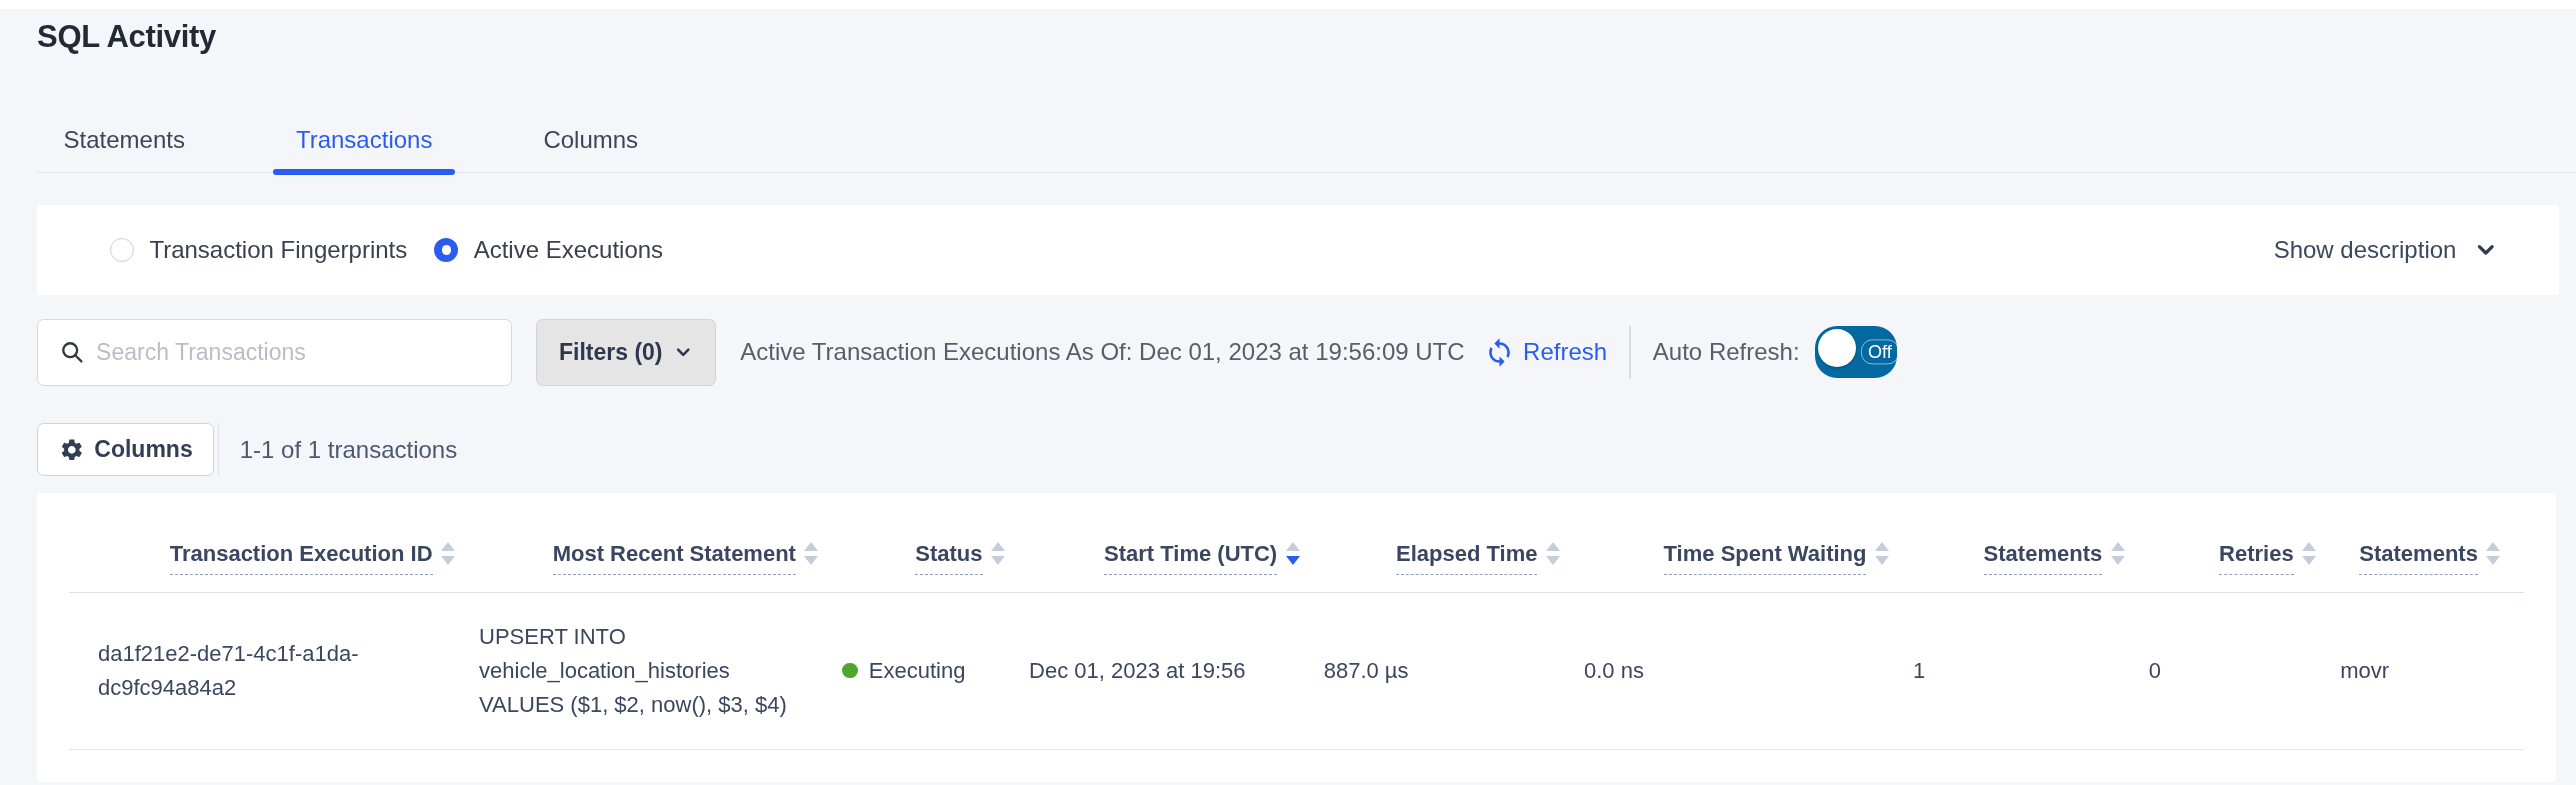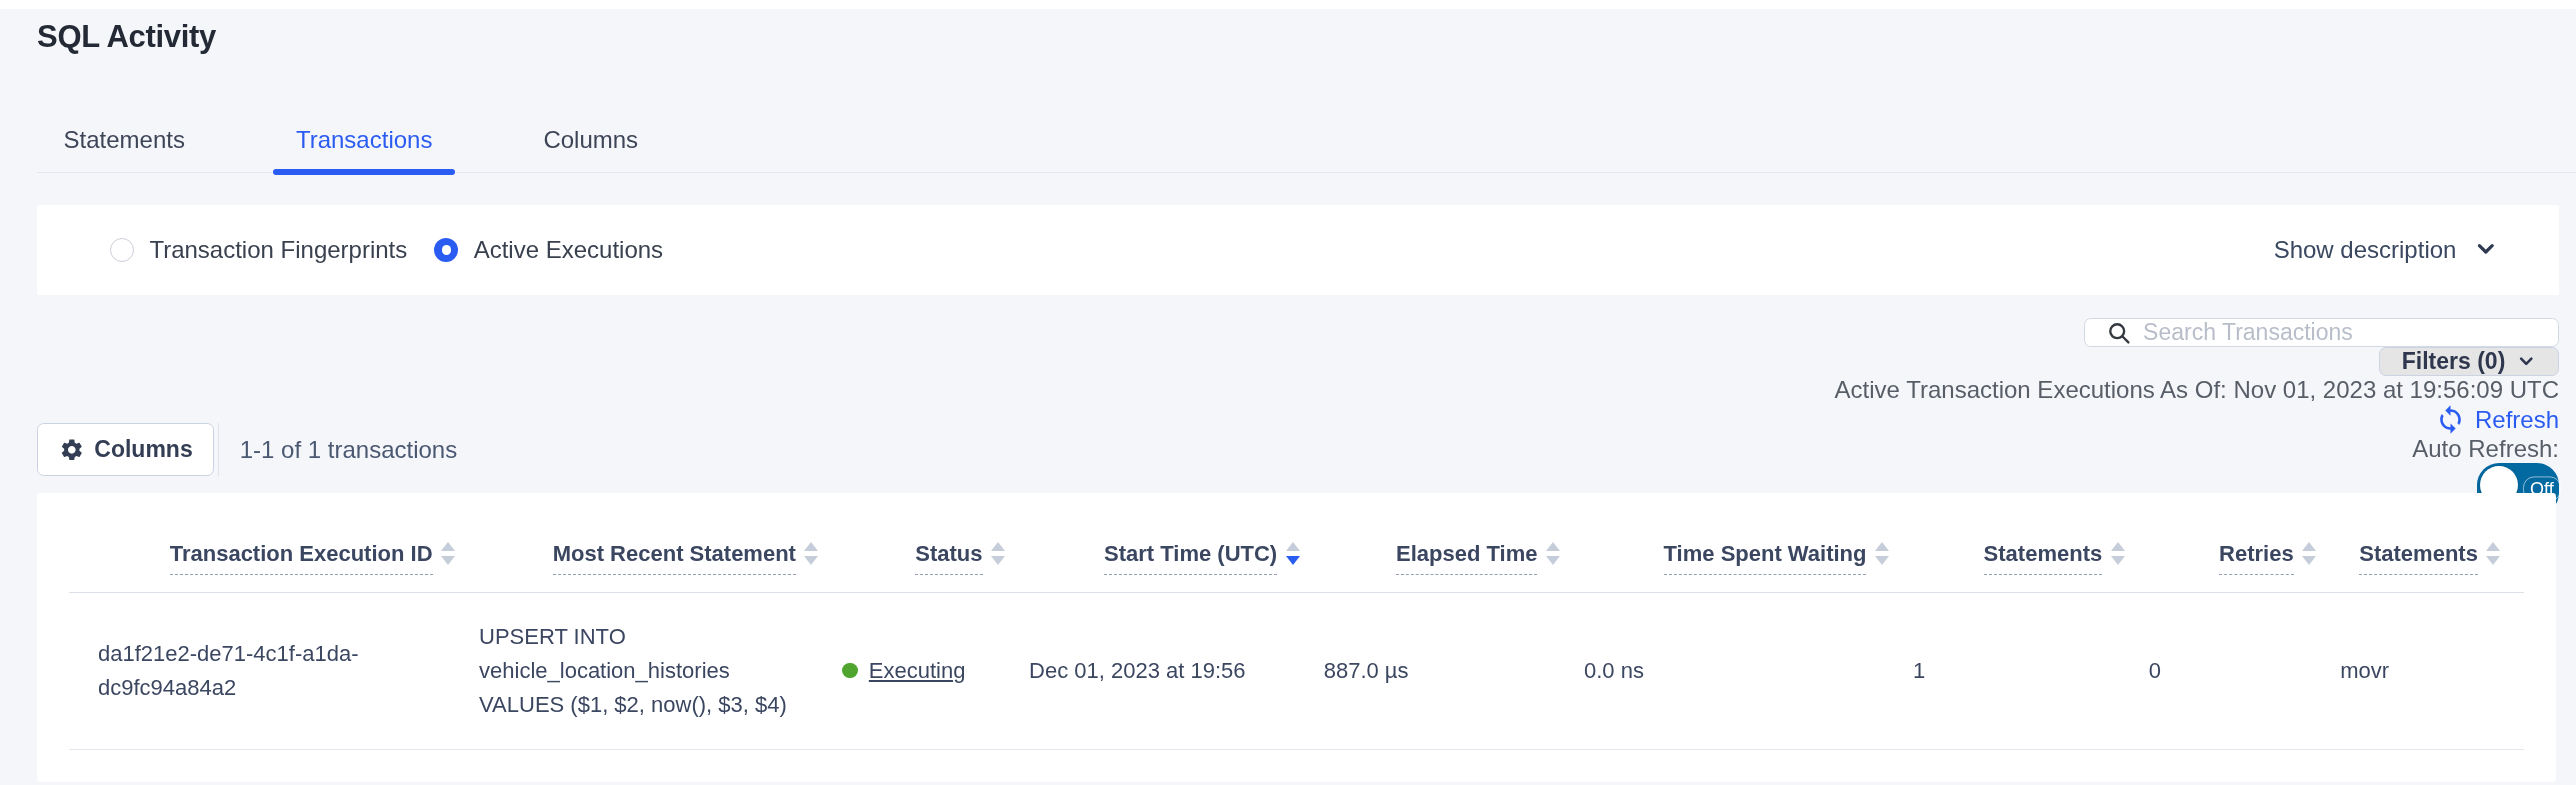--- a/index.html
+++ b/index.html
@@ -48,28 +48,28 @@
   .radio-circle {
     width:24px; height:24px; border-radius:50%;
     border:1.7px solid #c9ced8; background:#fff; position:relative; flex:none;
   }
   .radio-circle.selected { border:none; background:#2b5cf2; }
   .radio-circle.selected::after {
     content:""; position:absolute; left:50%; top:50%; width:9.4px; height:9.4px;
     margin:-4.7px 0 0 -4.7px; border-radius:50%; background:#fff;
   }
   .radio-label { margin-left:15.4px; font-size:24px; color:#39414f; }
-  .show-desc { display:flex; align-items:flex-start; cursor:pointer; }
+  .show-desc { display:flex; align-items:center; cursor:pointer; }
   .show-desc-label { font-size:24px; color:#394760; }
   .show-desc .chev { margin-left:17px; }
 
   
   .filter-row {
     position:absolute; left:37px; right:17px; top:318px; height:68px;
-    display:flex; align-items:flex-end;flex-direction:column;
+    display:flex; align-items:center;
   }
   .search-box {
     width:475px; height:67px; background:#fff;
     border:1.7px solid #d3d9e4; border-radius:6.8px;
     display:flex; align-items:center; padding-left:20.5px;
   }
   .search-box input {
     border:none; outline:none; flex:1; font-size:23px; margin-left:12px;
     font-family:"Liberation Sans", sans-serif; color:#3b4660; background:transparent;
   }
@@ -143,21 +143,21 @@
     border-top:9.4px solid #c6cdda;
   }
   .tri-down.active { border-top-color:#2b5cf2; }
   td {
     vertical-align:middle; height:157px;
     padding:0 24px 0 0;
     border-bottom:1.7px solid #e3e7ee;
     font-size:22px; color:#3b4660; line-height:34px;
     overflow-wrap:break-word; word-break:break-word;
   }
-  .status-cell { display:flex; align-items:center;text-decoration:underline; }
+  .status-cell { display:flex; align-items:center; }
   .status-dot {
     width:15.4px; height:15.4px; border-radius:50%; background:#4fa52e;
     margin-right:11px; flex:none;
   }
   svg.icon { display:block; }
 </style>
 </head>
 <body>
 
 <div class="top-white"></div>
@@ -204,21 +204,21 @@
     <input type="text" placeholder="Search Transactions" style="">
   </div>
 
   <div class="filters-btn">
     <span class="filters-label">Filters (0)</span>
     <svg class="icon chev" width="20.5" height="20.5" viewBox="0 0 24 24" fill="none" stroke="#2e374e" stroke-width="3" stroke-linecap="round" stroke-linejoin="round">
         <polyline points="6 9 12 15 18 9"></polyline>
       </svg>
   </div>
 
-  <span class="asof-text">Active Transaction Executions As Of: Nov 01, 2023 at 19:56:09 UTC</span>
+  <span class="asof-text">Active Transaction Executions As Of: Dec 01, 2023 at 19:56:09 UTC</span>
 
   <div class="refresh-btn">
     <svg class="icon" width="31" height="31" viewBox="0 0 24 24" fill="#2b5cf2">
         <path d="M12 4V1L8 5l4 4V6c3.31 0 6 2.69 6 6 0 1.01-.25 1.97-.7 2.8l1.46 1.46C19.54 15.03 20 13.57 20 12c0-4.42-3.58-8-8-8zm0 14c-3.31 0-6-2.69-6-6 0-1.01.25-1.97.7-2.8L5.24 7.74C4.46 8.97 4 10.43 4 12c0 4.42 3.58 8 8 8v3l4-4-4-4v3z"></path>
       </svg>
     <span class="refresh-label">Refresh</span>
   </div>
 
   <div class="v-divider"></div>
 

